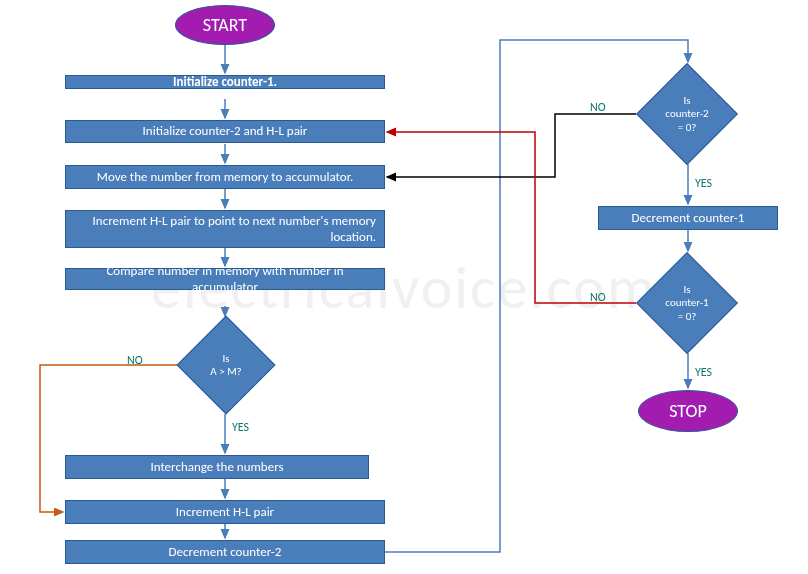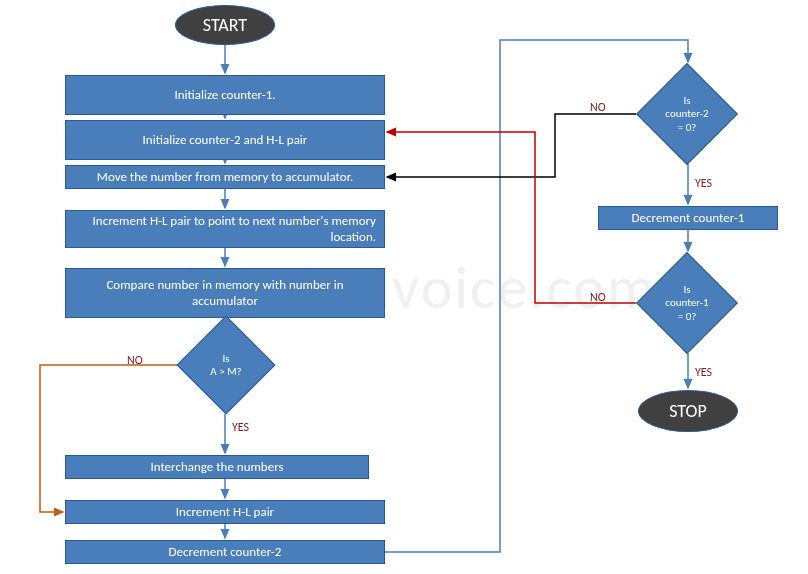--- a/index.html
+++ b/index.html
@@ -30,21 +30,21 @@
     position: absolute;
     box-sizing: border-box;
     display: flex;
     align-items: center;
     justify-content: center;
     text-align: center;
     color: #ffffff;
     z-index: 2;
   }
   .terminal {
-    background: #404040;
+    background: #a21caf;
     border: 1px solid #2a5a95;
     border-radius: 50%;
     font-size: 18px;
     font-weight: 500;
   }
   .process {
     background: #4a7ebb;
     border: 1px solid #2a5a95;
     font-size: 13px;
     padding: 4px 8px;
@@ -70,49 +70,49 @@
     justify-content: center;
     text-align: center;
     color: #ffffff;
     font-size: 11px;
     line-height: 1.2;
     z-index: 1;
   }
   .edge-label {
     position: absolute;
     font-size: 12px;
-    color: #7f1d1d;
+    color: #0f766e;
     z-index: 3;
   }
 </style>
 </head>
 <body>
 
 <div class="watermark">electricalvoice.com</div>
 
 <div class="node terminal" style="left:175px; top:5px; width:100px; height:40px;">
   <span>START</span>
 </div>
 <div class="node terminal" style="left:638px; top:390px; width:100px; height:42px;">
   <span>STOP</span>
 </div>
 
-<div class="node process" style="left:65px; top:75px; width:320px; height:40px;">
+<div class="node process" style="left:65px; top:75px; width:320px; height:14px;font-weight:bold;">
   <span>Initialize counter-1.</span>
 </div>
-<div class="node process" style="left:65px; top:120px; width:320px; height:40px;">
+<div class="node process" style="left:65px; top:120px; width:320px; height:23px;">
   <span>Initialize counter-2 and H-L pair</span>
 </div>
 <div class="node process" style="left:65px; top:165px; width:320px; height:24px;">
   <span>Move the number from memory to accumulator.</span>
 </div>
 <div class="node process" style="left:65px; top:210px; width:320px; height:38px;text-align:right;">
   <span>Increment H-L pair to point to next number's memory location.</span>
 </div>
-<div class="node process" style="left:65px; top:268px; width:320px; height:50px;">
+<div class="node process" style="left:65px; top:268px; width:320px; height:22px;">
   <span>Compare number in memory with number in accumulator</span>
 </div>
 <div class="node process" style="left:65px; top:455px; width:304px; height:24px;">
   <span>Interchange the numbers</span>
 </div>
 <div class="node process" style="left:65px; top:500px; width:320px; height:24px;">
   <span>Increment H-L pair</span>
 </div>
 <div class="node process" style="left:65px; top:540px; width:320px; height:24px;">
   <span>Decrement counter-2</span>

